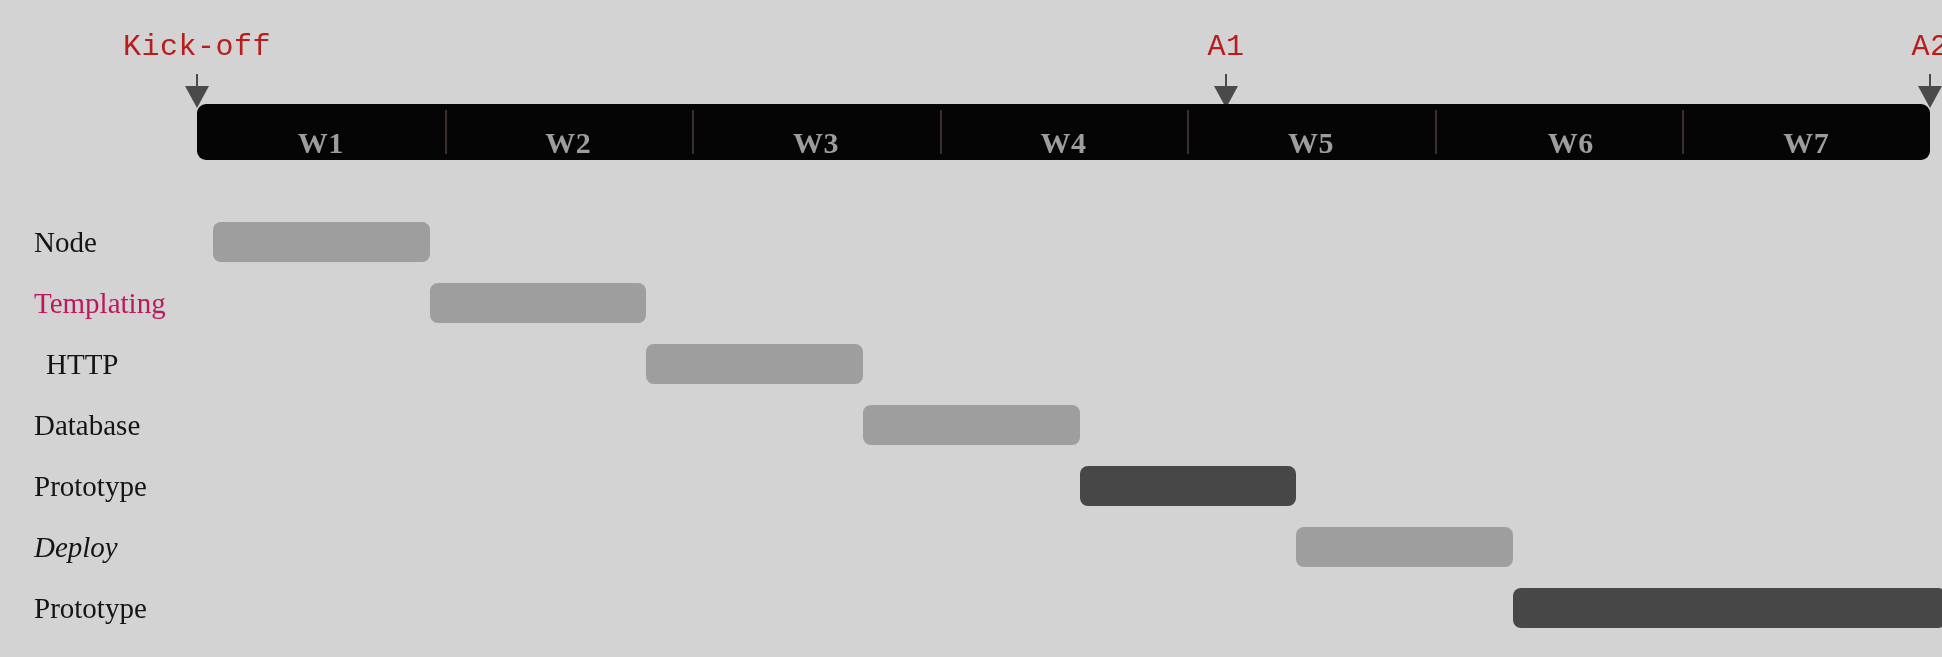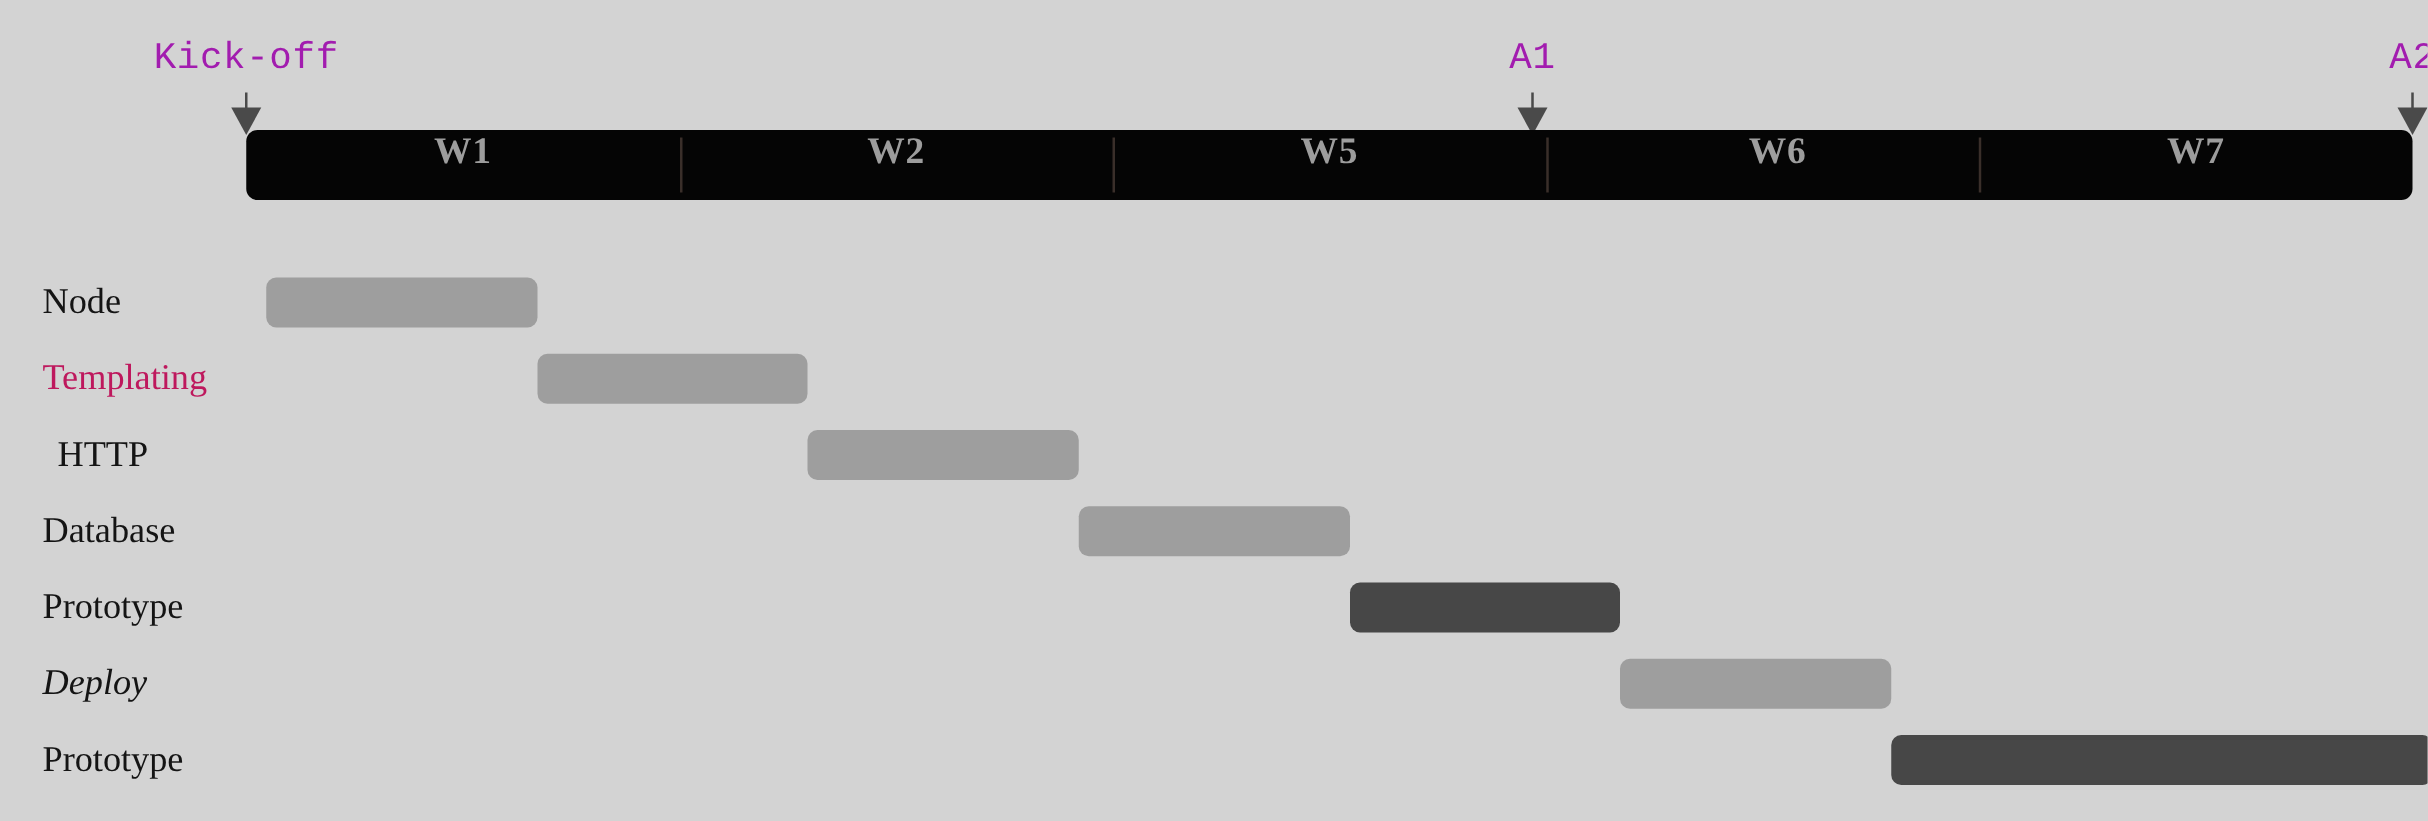--- a/index.html
+++ b/index.html
@@ -30,21 +30,21 @@
     height: 0;
   }
   .milestone-label {
     position: absolute;
     bottom: 0;
     left: 50%;
     transform: translateX(-50%);
     white-space: nowrap;
     font-family: "Liberation Mono", monospace;
     font-size: 30px;
-    color: #a21caf;
+    color: #b91c1c;
     letter-spacing: 0.5px;
     line-height: 1;
   }
   .milestone-stem {
     position: absolute;
     left: 50%;
     transform: translateX(-50%);
     width: 2px;
     background: #4a4a4a;
   }
@@ -64,21 +64,21 @@
     position: absolute;
     background: #050505;
     border-radius: 9px;
     overflow: hidden;
     display: flex;
   }
   .week-cell {
     flex: 1 1 0;
     position: relative;
     display: flex;
-    align-items: flex-start;
+    align-items: flex-end;
     justify-content: center;
     font-family: "Liberation Serif", serif;
     font-weight: bold;
     font-size: 30px;
     color: #9d9d9d;
     letter-spacing: 0.5px;
   }
   .week-cell + .week-cell::before {
     content: "";
     position: absolute;
@@ -135,20 +135,26 @@
       </div>
     </div>
   <div id="timeline-header" style="left: 197px; top: 104px; width: 1733px; height: 56px; background: rgb(5, 5, 5);">
       <div class="week-cell">
         <span style="color: rgb(157, 157, 157);">W1</span>
       </div>
       <div class="week-cell">
         <span style="color: rgb(157, 157, 157);">W2</span>
       </div>
       <div class="week-cell">
+        <span style="color: rgb(157, 157, 157);">W3</span>
+      </div>
+      <div class="week-cell">
+        <span style="color: rgb(157, 157, 157);">W4</span>
+      </div>
+      <div class="week-cell">
         <span style="color: rgb(157, 157, 157);">W5</span>
       </div>
       <div class="week-cell">
         <span style="color: rgb(157, 157, 157); margin-left: 24px;">W6</span>
       </div>
       <div class="week-cell">
         <span style="color: rgb(157, 157, 157);">W7</span>
       </div>
     </div>
   <div id="task-layer">

